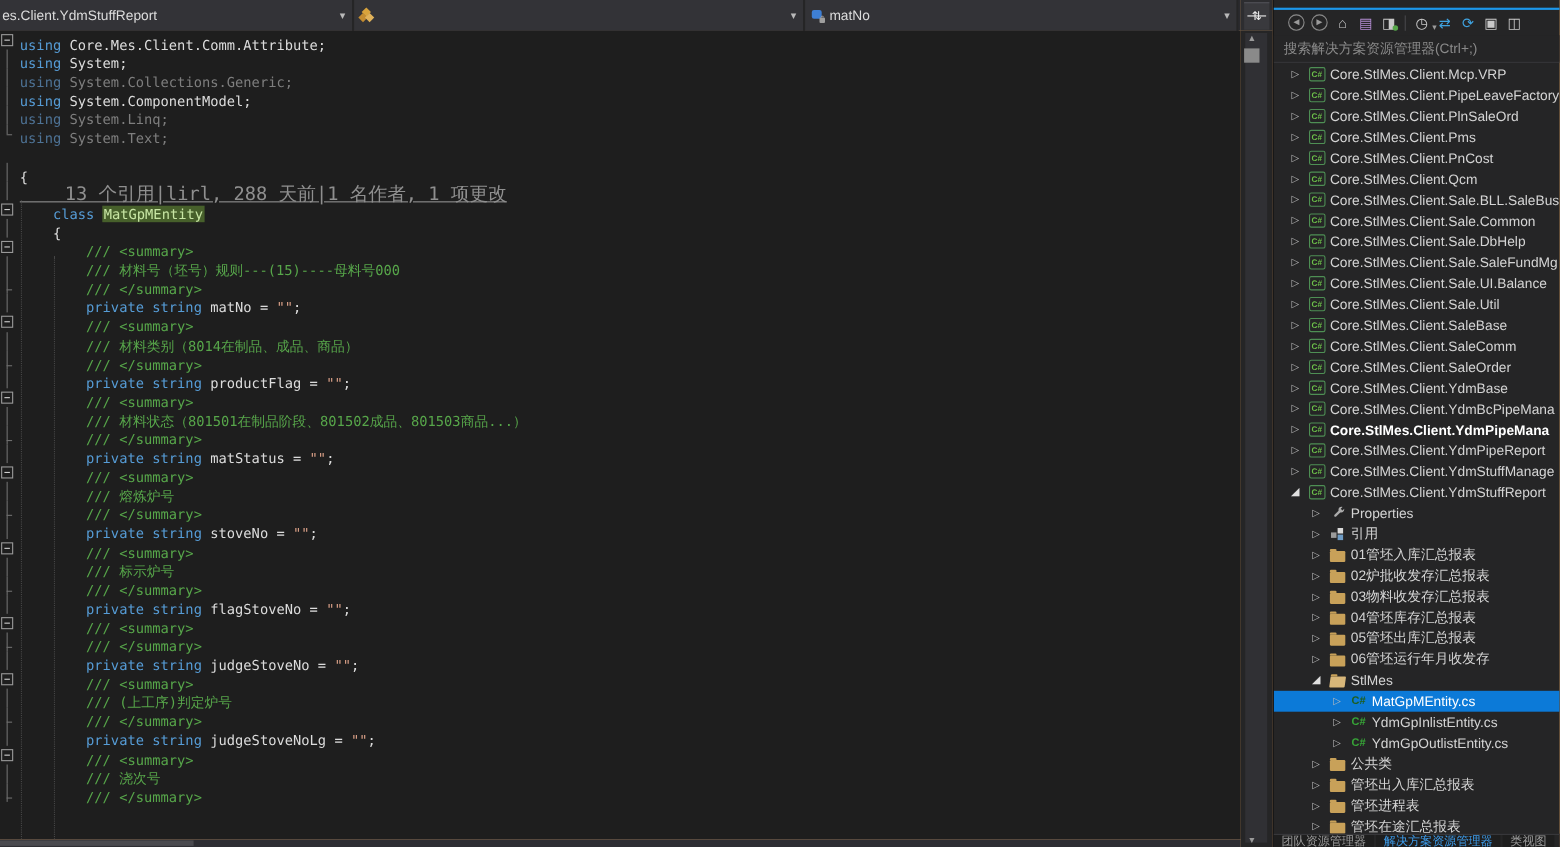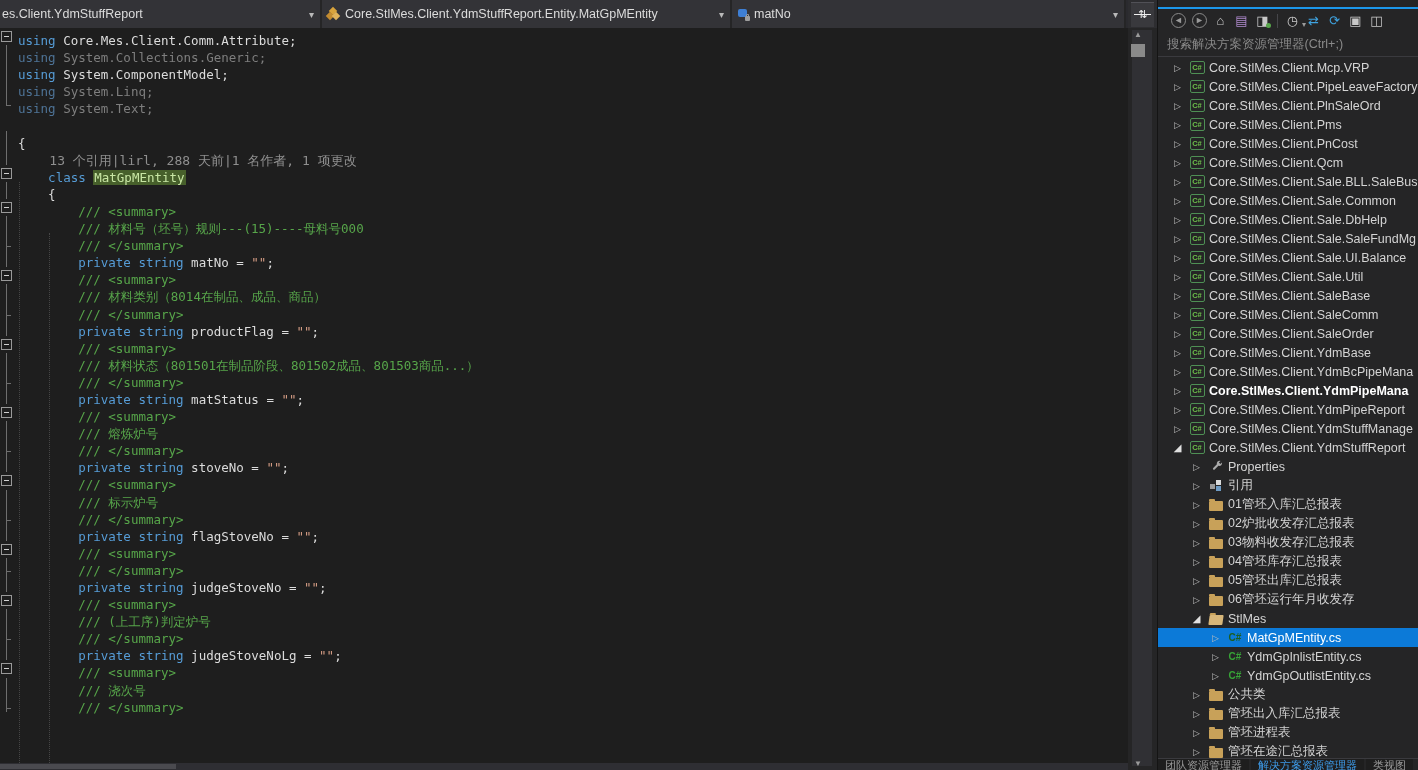--- a/index.html
+++ b/index.html
@@ -37,21 +37,21 @@
   .fm-l::before,.fm-f::before{content:"";position:absolute;left:6px;top:0;bottom:0;width:1px;background:#6E6E6E;}
   .fm-e::before{content:"";position:absolute;left:6px;top:0;height:9px;width:1px;background:#6E6E6E;}
   .fm-e::after{content:"";position:absolute;left:6px;top:9px;width:5px;height:1px;background:#6E6E6E;}
   .fm-f::after{content:"";position:absolute;left:6px;top:13px;width:5px;height:1px;background:#6E6E6E;}
   .fm-b::before{content:"";position:absolute;left:1px;top:3px;width:9px;height:9px;border:1px solid #999999;background:#1E1E1E;box-sizing:content-box;}
   .fm-b::after{content:"";position:absolute;left:4px;top:8px;width:5px;height:1px;background:#CFCFCF;}
   .ln pre{margin:4px;font:inherit;}
   .sg-kw{color:#569CD6;} .sg-kwd{color:#4E7396;}
   .sg-id{color:#DCDCDC;} .sg-idd{color:#7E7E7E;}
   .sg-pn{color:#DCDCDC;} .sg-cm{color:#57A64A;}
-  .sg-cls{color:#8F8F8F;font-size:13px;}
+  .sg-cls{color:#8F8F8F;font-size:17px;text-decoration:underline;}
   .sg-str{color:#D69D85;} 
   .sg-hl{color:#C8E6A4;background:#47602B;padding:0 1px;}
   
   #vscroll{position:absolute;left:1128px;top:28px;width:29px;height:742px;background:#252526;}
   #vtrack{position:absolute;left:4px;top:2px;width:20px;height:736px;background:#323232;background:#303034;}
   #vup,#vdown{position:absolute;left:0;width:20px;text-align:center;color:#9A9A9A;font-size:8px;}
   #vup{top:2px;} #vdown{bottom:2px;}
   #vthumb{position:absolute;left:3px;top:16px;width:14px;height:13px;background:#8A8A8A;}
   #hscroll{position:absolute;left:0;top:763px;width:1128px;height:7px;background:#2E2E33;}
   #hthumb{position:absolute;left:0;top:1px;height:5px;width:176px;background:#4A4A4F;}
@@ -103,41 +103,41 @@
     <div class="dd" id="dd-project">
       <span class="ddtext">es.Client.YdmStuffReport</span>
       <span class="ddarrow">▾</span>
     </div>
     <div class="dd" id="dd-type">
       <span class="cls-icon">
           <i></i>
           <i></i>
           <i></i>
         </span>
-      <span class="ddtext">Core.StlMes.Client.YdmStuffReport.Entity.MatGpMEntity</span>
       <span class="ddarrow">▾</span>
     </div>
     <div class="dd" id="dd-member">
       <span class="fld-icon">
           <span class="cube"></span>
           <span class="lock"></span>
         </span>
       <span class="ddtext">matNo</span>
       <span class="ddarrow">▾</span>
     </div>
   </div>
   <div id="split-area">
     <div id="split-btn">⇅</div>
   </div>
 
   <div id="editor">
     <div class="guide" style="left:19px;top:154px;height:581px;"></div>
     <div class="guide" style="left:49px;top:205px;height:530px;"></div>
     <div id="code-lines">
         <div class="ln"><span class="fm fm-b"></span><pre><span class="sg-kw">using</span><span class="sg-id"> Core.Mes.Client.Comm.Attribute</span><span class="sg-pn">;</span></pre></div>
+        <div class="ln"><span class="fm fm-l"></span><pre><span class="sg-kw">using</span><span class="sg-id"> System</span><span class="sg-pn">;</span></pre></div>
         <div class="ln"><span class="fm fm-l"></span><pre><span class="sg-kwd">using</span><span class="sg-idd"> System.Collections.Generic;</span></pre></div>
         <div class="ln"><span class="fm fm-l"></span><pre><span class="sg-kw">using</span><span class="sg-id"> System.ComponentModel</span><span class="sg-pn">;</span></pre></div>
         <div class="ln"><span class="fm fm-l"></span><pre><span class="sg-kwd">using</span><span class="sg-idd"> System.Linq;</span></pre></div>
         <div class="ln"><span class="fm fm-e"></span><pre><span class="sg-kwd">using</span><span class="sg-idd"> System.Text;</span></pre></div>
         <div class="ln"><span class="fm"></span><pre></pre></div>
         <div class="ln"><span class="fm fm-l"></span><pre><span class="sg-pn">{</span></pre></div>
         <div class="ln"><span class="fm fm-l"></span><pre><span class="sg-cls">    13 个引用|lirl, 288 天前|1 名作者, 1 项更改</span></pre></div>
         <div class="ln"><span class="fm fm-b"></span><pre><span class="sg-kw">    class </span><span class="sg-hl">MatGpMEntity</span></pre></div>
         <div class="ln"><span class="fm fm-l"></span><pre><span class="sg-pn">    {</span></pre></div>
         <div class="ln"><span class="fm fm-b"></span><pre><span class="sg-cm">        /// &lt;summary&gt;</span></pre></div>

